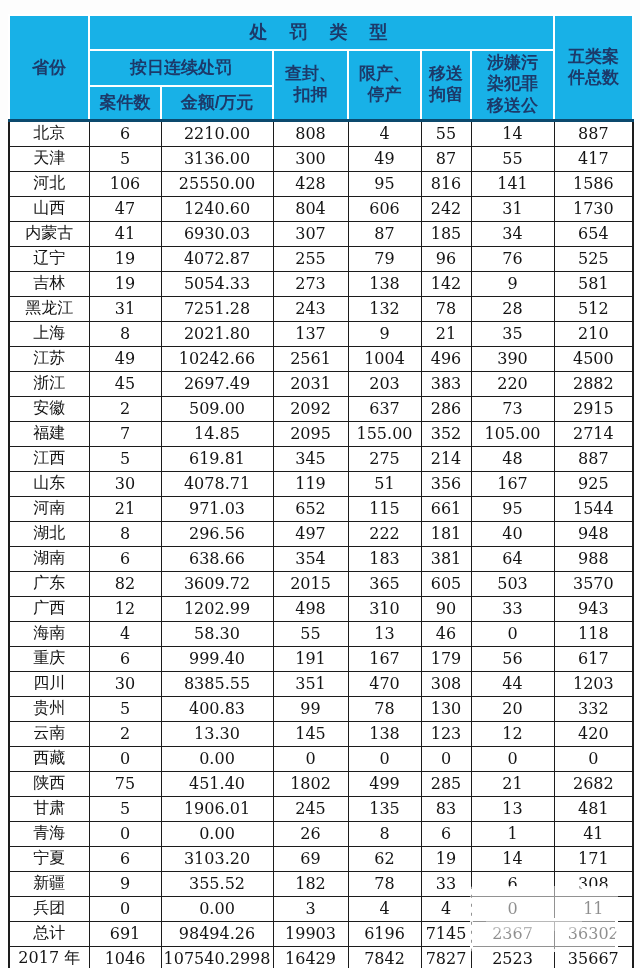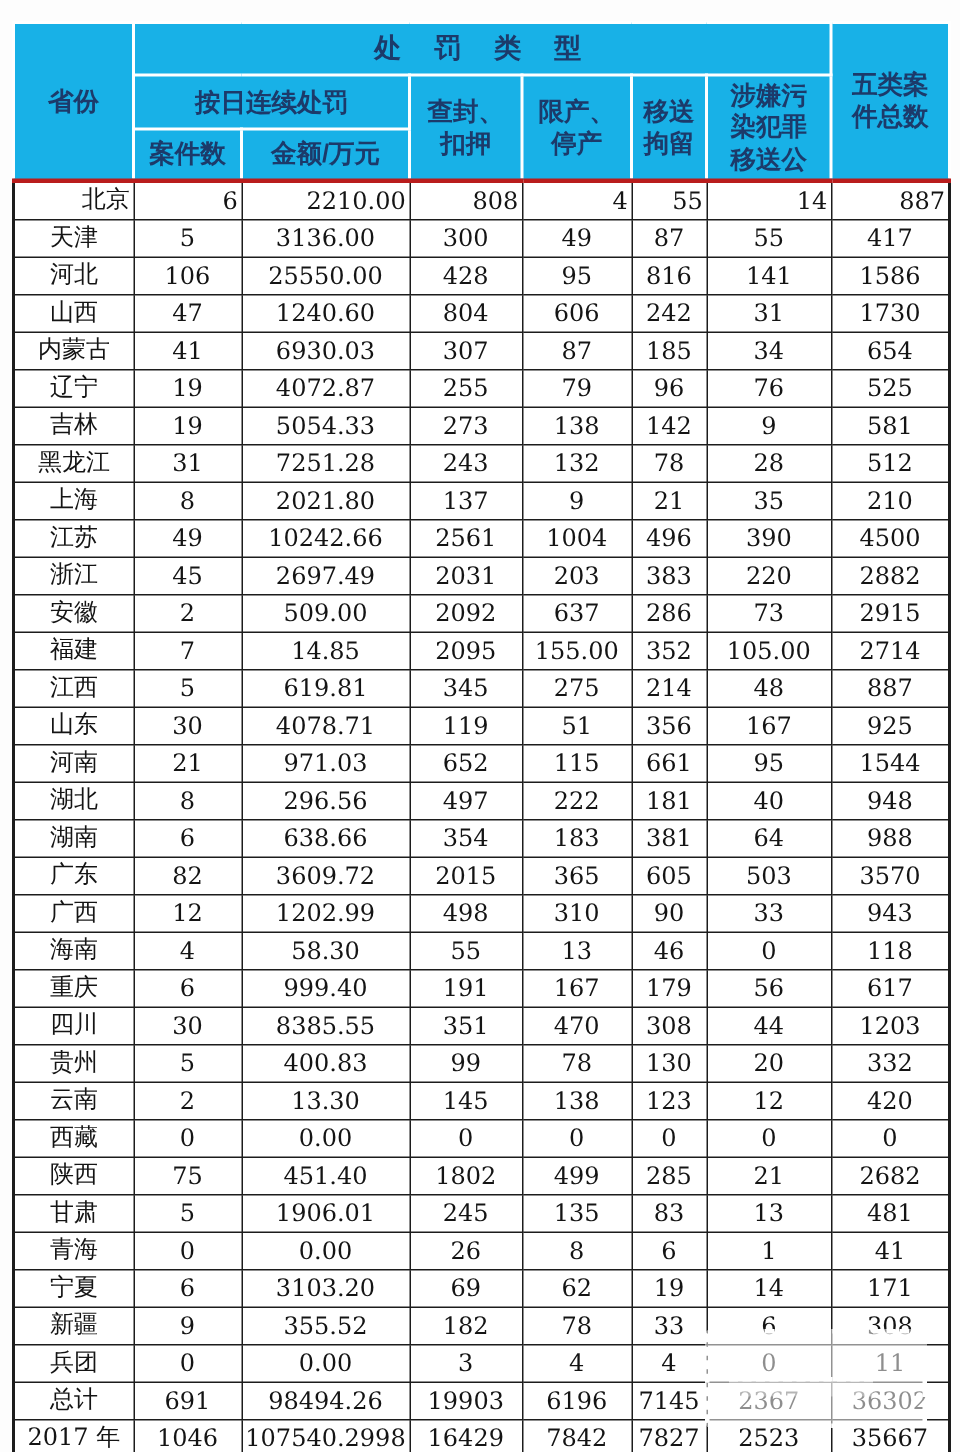--- a/index.html
+++ b/index.html
@@ -26,41 +26,41 @@
     font-weight:bold;
     font-size:17px;
     line-height:1.25;
     white-space:pre-line;
     padding:2px 0;
     vertical-align:middle;
     text-align:center;
     font-family:"Liberation Sans","DejaVu Sans",sans-serif;
   }
   thead tr.h1 th{height:29px;}
-  thead tr.h2 th{height:29px;}
+  thead tr.h2 th{height:29px;font-family:Liberation Mono, monospace;}
   thead tr.h3 th{height:26px;margin-top:17px;}
   th.group-title{
     letter-spacing:22px;
     padding-left:16px; 
     font-size:18px;
   }
 
   
   tbody td{
     height:24px;
     text-align:center;
     vertical-align:middle;
     font-family:"DejaVu Serif","Liberation Serif",serif;
     font-size:16px;
     color:#141414;
     padding:0 2px;
     overflow:hidden;
     white-space:nowrap;
   }
-  tbody tr:first-child td{border-top:3px solid #b91c1c;text-align:right;}
+  tbody tr:first-child td{border-top:3px solid #0c4a6e;}
 
   
   .watermark{
     position:absolute;
     left:470px;top:886px;width:142px;height:60px;
     border:3px dashed #ffffff;
     background:rgba(255,255,255,0.52);
     border-radius:4px;
     pointer-events:none;
   }

